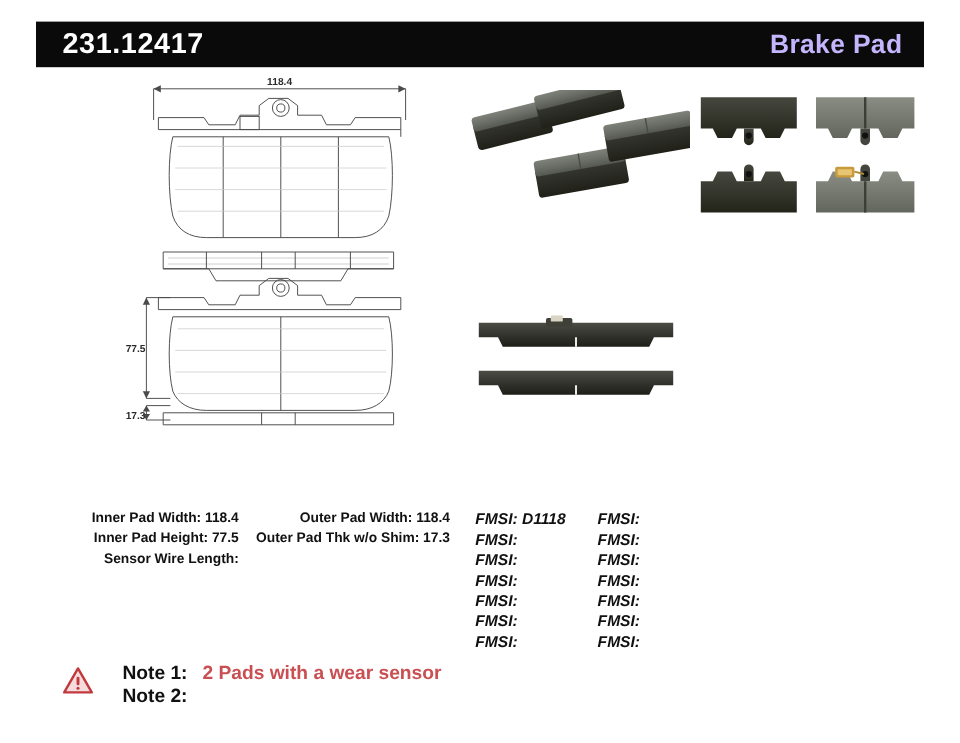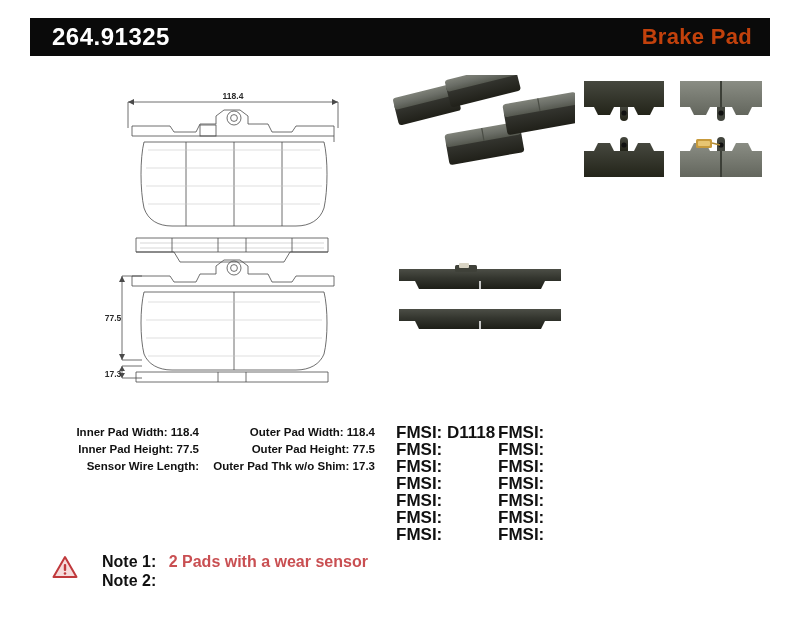--- a/index.html
+++ b/index.html
@@ -31,32 +31,32 @@
     padding: 0 18px 0 22px;
   }
   #part-number {
     color: #ffffff;
     font-size: 24px;
     font-weight: bold;
     letter-spacing: 0.5px;
     line-height: 1;
   }
   #product-type {
-    color: #c2410c;
+    color: #c4b5fd;
     font-size: 22px;
     font-weight: bold;
     letter-spacing: 0.3px;
     line-height: 1;
   }
 
   
   #drawings {
     position: absolute;
     left: 100px;
-    top: 80px;
+    top: 52px;
     width: 265px;
     height: 305px;
   }
   #drawings svg { display: block; }
 
   
   #photos {
     position: absolute;
     left: 385px;
     top: 65px;
@@ -113,25 +113,26 @@
     font-weight: bold;
     text-align: right;
     line-height: 17px;
     white-space: nowrap;
     padding-right: 6px;
   }
   #col-outer .spec-row { padding-right: 10px; text-align: right; }
 
   .fmsi-sub { width: 50%; }
   .fmsi-row {
-    font-size: 17px;
+    font-size: 13px;
     font-weight: bold;
     line-height: 17px;
     white-space: nowrap;
     padding-left: 8px;
+    font-style: italic;
   }
   .related-row {
     font-size: 11.5px;
     font-weight: bold;
     line-height: 17px;
     white-space: nowrap;
     padding-left: 10px;
   }
 
   
@@ -150,21 +151,21 @@
     line-height: 19px;
     white-space: nowrap;
   }
   .note-label { color: #111; }
   .note-value { color: #c94f52; margin-left: 8px; }
 </style>
 </head>
 <body>
 
 <div id="header-bar">
-  <span id="part-number">264.91325</span>
+  <span id="part-number">231.12417</span>
   <span id="product-type">Brake Pad</span>
 </div>
 
 <div id="drawings">
   <svg width="265" height="305" viewBox="0 0 265 305">
     <g stroke="#4a4a4a" fill="none" stroke-width="0.8">
 
       <line x1="28" y1="22" x2="238" y2="22"></line>
       <path d="M28 22 l6 -3 l0 6 z" fill="#4a4a4a" stroke="none"></path>
       <path d="M238 22 l-6 -3 l0 6 z" fill="#4a4a4a" stroke="none"></path>
@@ -368,21 +369,20 @@
   <div id="table-body">
 
     <div class="col" id="col-inner">
       <div class="spec-row">Inner Pad Width: 118.4</div>
       <div class="spec-row">Inner Pad Height: 77.5</div>
       <div class="spec-row">Sensor Wire Length:</div>
     </div>
 
     <div class="col" id="col-outer">
       <div class="spec-row">Outer Pad Width: 118.4</div>
-      <div class="spec-row">Outer Pad Height: 77.5</div>
       <div class="spec-row">Outer Pad Thk w/o Shim: 17.3</div>
     </div>
 
     <div class="col" id="col-fmsi">
       <div class="fmsi-sub">
         <div class="fmsi-row">FMSI:  D1118</div>
         <div class="fmsi-row">FMSI:</div>
         <div class="fmsi-row">FMSI:</div>
         <div class="fmsi-row">FMSI:</div>
         <div class="fmsi-row">FMSI:</div>

